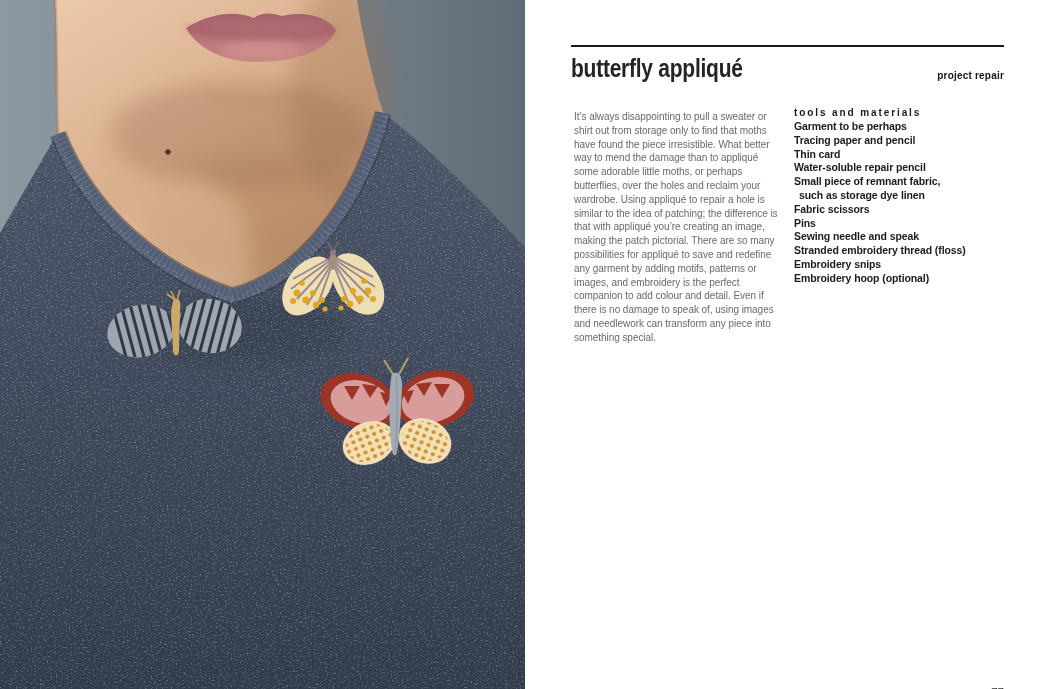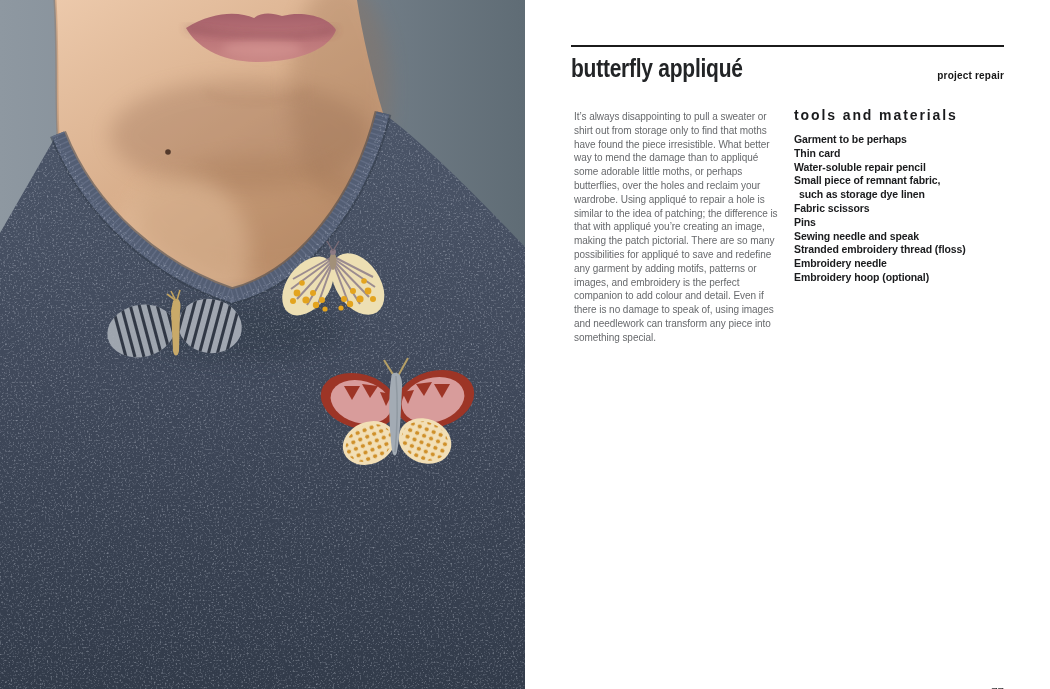--- a/index.html
+++ b/index.html
@@ -15,21 +15,21 @@
   .header{position:relative;}
   .kicker{position:absolute;right:0;top:16px;font-size:10px;font-weight:bold;
           color:#161616;letter-spacing:.2px;}
   .title{margin:7px 0 0;font-size:25px;font-weight:bold;color:#222426;
          letter-spacing:-.3px;transform:scaleX(.84);transform-origin:left top;
          white-space:nowrap;}
   .columns{display:flex;margin-top:24px;}
   .col-intro{width:213px;}
   .col-tools{width:210px;margin-left:10px;}
   .intro{margin:3px;font-size:10px;letter-spacing:-.05px;line-height:13.8px;color:#67696c;}
-  .tools-heading{margin:0 0 10px;font-size:14px;font-weight:bold;color:#1a1b1d;
+  .tools-heading{margin:0 0 2px;font-size:10px;font-weight:bold;color:#1a1b1d;
                  letter-spacing:1.9px;}
   .tool-item{font-size:10.5px;font-weight:bold;color:#1a1b1d;line-height:13.8px;
              letter-spacing:-.1px;white-space:nowrap;}
   .tool-item.cont{padding-left:5px;}
   .folio{position:absolute;right:46px;bottom:36px;display:flex;align-items:baseline;gap:13px;}
   .folio-section{font-size:9.5px;color:#8d8d8d;letter-spacing:.3px;}
   .folio-number{font-size:11.5px;color:#333436;}
 </style>
 </head>
 <body>
@@ -220,29 +220,30 @@
         <h1 class="title">butterfly appliqué</h1>
       </div>
 
       <div class="columns">
         <div class="col-intro">
           <p class="intro">It’s always disappointing to pull a sweater or shirt out from storage only to find that moths have found the piece irresistible. What better way to mend the damage than to appliqué some adorable little moths, or perhaps butterflies, over the holes and reclaim your wardrobe. Using appliqué to repair a hole is similar to the idea of patching; the difference is that with appliqué you’re creating an image, making the patch pictorial. There are so many possibilities for appliqué to save and redefine any garment by adding motifs, patterns or images, and embroidery is the perfect companion to add colour and detail. Even if there is no damage to speak of, using images and needlework can transform any piece into something special.</p>
         </div>
         <div class="col-tools">
           <h2 class="tools-heading">tools and materials</h2>
           <div class="tool-item">Garment to be perhaps</div>
+          <div class="tool-item">Tracing paper and pencil</div>
           <div class="tool-item">Thin card</div>
           <div class="tool-item">Water-soluble repair pencil</div>
           <div class="tool-item">Small piece of remnant fabric,</div>
           <div class="tool-item cont">such as storage dye linen</div>
           <div class="tool-item">Fabric scissors</div>
           <div class="tool-item">Pins</div>
           <div class="tool-item">Sewing needle and speak</div>
           <div class="tool-item">Stranded embroidery thread (floss)</div>
-          <div class="tool-item">Embroidery needle</div>
+          <div class="tool-item">Embroidery snips</div>
           <div class="tool-item">Embroidery hoop (optional)</div>
         </div>
       </div>
 
       <div class="folio">
         <span class="folio-section">projects</span>
         <span class="folio-number">77</span>
       </div>
     </div>
   </div>

